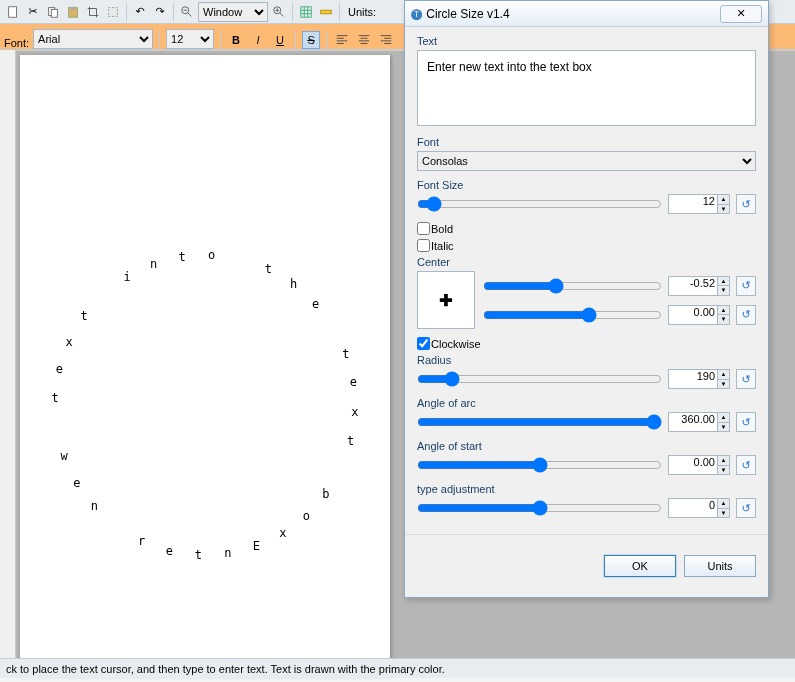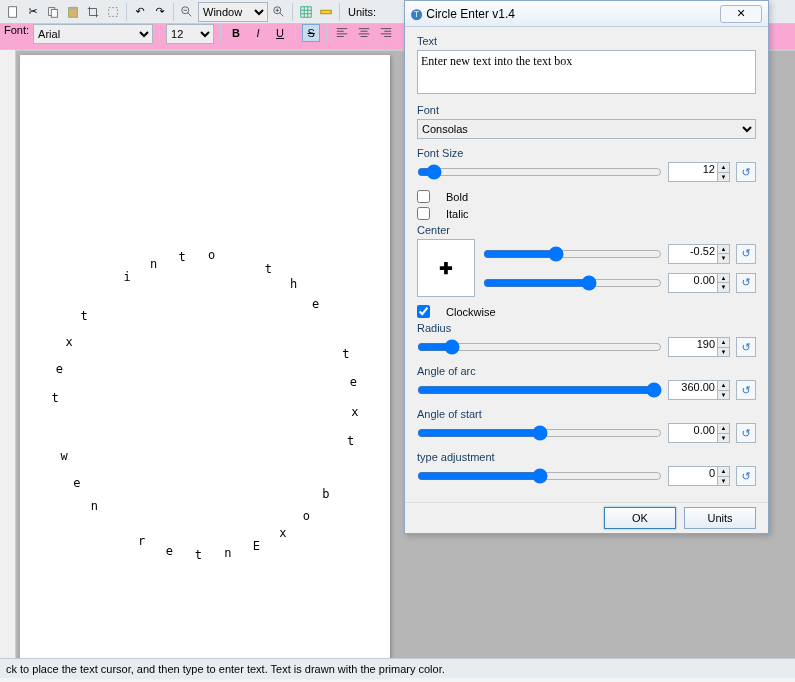--- a/index.html
+++ b/index.html
@@ -5,21 +5,21 @@
 * { box-sizing: border-box; margin: 0; padding: 0; font-family: "Segoe UI", Tahoma, sans-serif; font-size: 11px; }
 body { background: #f4f4f4; width: 795px; height: 682px; overflow: hidden; position: relative; }
 
 
 .toolbar { background: #e8ecef; border-bottom: 1px solid #c1cddb; height: 24px; display: flex; align-items: center; padding: 0 4px; gap: 2px; }
 .tb-btn { width: 18px; height: 18px; display: flex; align-items: center; justify-content: center; cursor: pointer; border: 1px solid transparent; }
 .tb-sep { width: 1px; height: 18px; background: #c1cddb; margin: 0 2px; }
 .tb-select { height: 20px; font-size: 11px; border: 1px solid #aab8c6; }
 
 
-.font-bar { background: #f9a8d4; border-bottom: 1px solid #c1cddb; height: 26px; display: flex; align-items: flex-start; padding: 0 4px; gap: 4px; }
+.font-bar { background: #fdba74; border-bottom: 1px solid #c1cddb; height: 26px; display: flex; align-items: flex-end; padding: 0 4px; gap: 4px; }
 .font-bar select { height: 20px; font-size: 11px; border: 1px solid #aab8c6; }
 .font-bar select.font-name { width: 120px; }
 .font-bar select.font-size { width: 48px; }
 .font-bar .tb-btn.active { background: #c8dcf0; border: 1px solid #7aa7d4; }
 
 
 .canvas-wrap { display: flex; background: #b6b6b6; height: 624px; }
 .ruler-v { width: 16px; background: #f0f0f0; border-right: 1px solid #ccc; }
 .ruler-h { height: 16px; background: #f0f0f0; border-bottom: 1px solid #ccc; }
 .canvas-inner { flex: 1; display: flex; flex-direction: column; }
@@ -32,35 +32,35 @@
 .status { position: absolute; bottom: 4px; left: 0; right: 0; height: 20px; background: #e8ecef; border-top: 1px solid #c1cddb; display: flex; align-items: center; padding: 0 6px; }
 
 
 .dialog { position: absolute; left: 404px; top: 0; width: 365px; background: #f0f0f0; border: 1px solid #8ca8c8; box-shadow: 2px 2px 6px rgba(0,0,0,0.2); }
 .dlg-title { background: linear-gradient(#fdfdfe,#e6eef8); height: 26px; display: flex; align-items: center; padding: 0 6px; border-bottom: 1px solid #c1cddb; }
 .dlg-title .tt { flex: 1; font-size: 12px; }
 .dlg-close { width: 42px; height: 18px; border: 1px solid #a9b8cb; border-radius: 3px; display: flex; align-items: center; justify-content: center; background: #f5f8fb; cursor: pointer; }
 .dlg-body { padding: 8px 12px; }
 .group { margin-bottom: 8px; }
 .lbl { color: #1a3f66; margin-bottom: 3px; display: block; }
-.text-area { width: 100%; height: 44px; border: 1px solid #aab8c6; padding: 3px; font-size: 12px; resize: none; font-family: Liberation Serif, serif; }
+.text-area { width: 100%; height: 76px; border: 1px solid #aab8c6; padding: 9px; font-size: 12px; resize: none; }
 .dd { width: 100%; height: 20px; border: 1px solid #aab8c6; font-size: 11px; }
 .slider-row { display: flex; align-items: center; gap: 6px; margin: 2px 0; }
 .slider { flex: 1; }
 .num { width: 62px; height: 20px; border: 1px solid #aab8c6; text-align: right; padding: 0 14px 0 2px; font-size: 11px; position: relative; background: #fff; }
 .spin { position: absolute; right: 0; top: 0; width: 12px; height: 100%; display: flex; flex-direction: column; }
 .spin div { flex: 1; font-size: 6px; line-height: 8px; text-align: center; background: #e8ecef; border-left: 1px solid #aab8c6; cursor: pointer; }
 .spin div:first-child { border-bottom: 1px solid #aab8c6; }
 .reset-btn { width: 20px; height: 20px; border: 1px solid #aab8c6; background: #f5f8fb; display: flex; align-items: center; justify-content: center; color: #2a6fc9; cursor: pointer; font-size: 11px; }
-.chk { display: flex; align-items: center; gap: 16px; margin: 4px 0; }
+.chk { display: flex; align-items: center; gap: 1px; margin: 4px 0; }
 .chk input { width: 13px; height: 13px; }
 .center-preview { width: 58px; height: 58px; border: 1px solid #aab8c6; background: #fff; display: flex; align-items: center; justify-content: center; font-size: 16px; font-weight: bold; }
 .center-group { display: flex; gap: 8px; }
 .center-sliders { flex: 1; display: flex; flex-direction: column; justify-content: space-around; }
-.dlg-btns { display: flex; justify-content: flex-end; gap: 8px; padding: 4px 12px; border-top: 1px solid #ddd; }
+.dlg-btns { display: flex; justify-content: flex-end; gap: 8px; padding: 20px 12px; border-top: 1px solid #ddd; }
 .btn { width: 72px; height: 22px; border: 1px solid #8aa8c8; background: linear-gradient(#fdfdfe,#e4edf7); cursor: pointer; }
 .btn.primary { border: 1px solid #3c7fb1; box-shadow: 0 0 2px #6bb3e8; }
 input[type=range] { height: 18px; }
 svg.ico { width: 14px; height: 14px; }
 </style>
 </head>
 <body>
 
 <div class="toolbar">
   <div class="tb-btn">
@@ -202,21 +202,21 @@
   </div>
 </div>
 
 <div class="status">
   <span>ck to place the text cursor, and then type to enter text. Text is drawn with the primary color.</span>
 </div>
 
 <div class="dialog">
   <div class="dlg-title">
     <span style="margin-right:4px;color:#3a7fc4">🅣</span>
-    <span class="tt">Circle Enter v1.4</span>
+    <span class="tt">Circle Size v1.4</span>
     <div class="dlg-close">✕</div>
   </div>
   <div class="dlg-body">
     <div class="group">
       <span class="lbl">Text</span>
       <textarea class="text-area" style="">Enter new text into the text box</textarea>
     </div>
     <div class="group">
       <span class="lbl">Font</span>
       <select class="dd"><option>Consolas</option></select>

